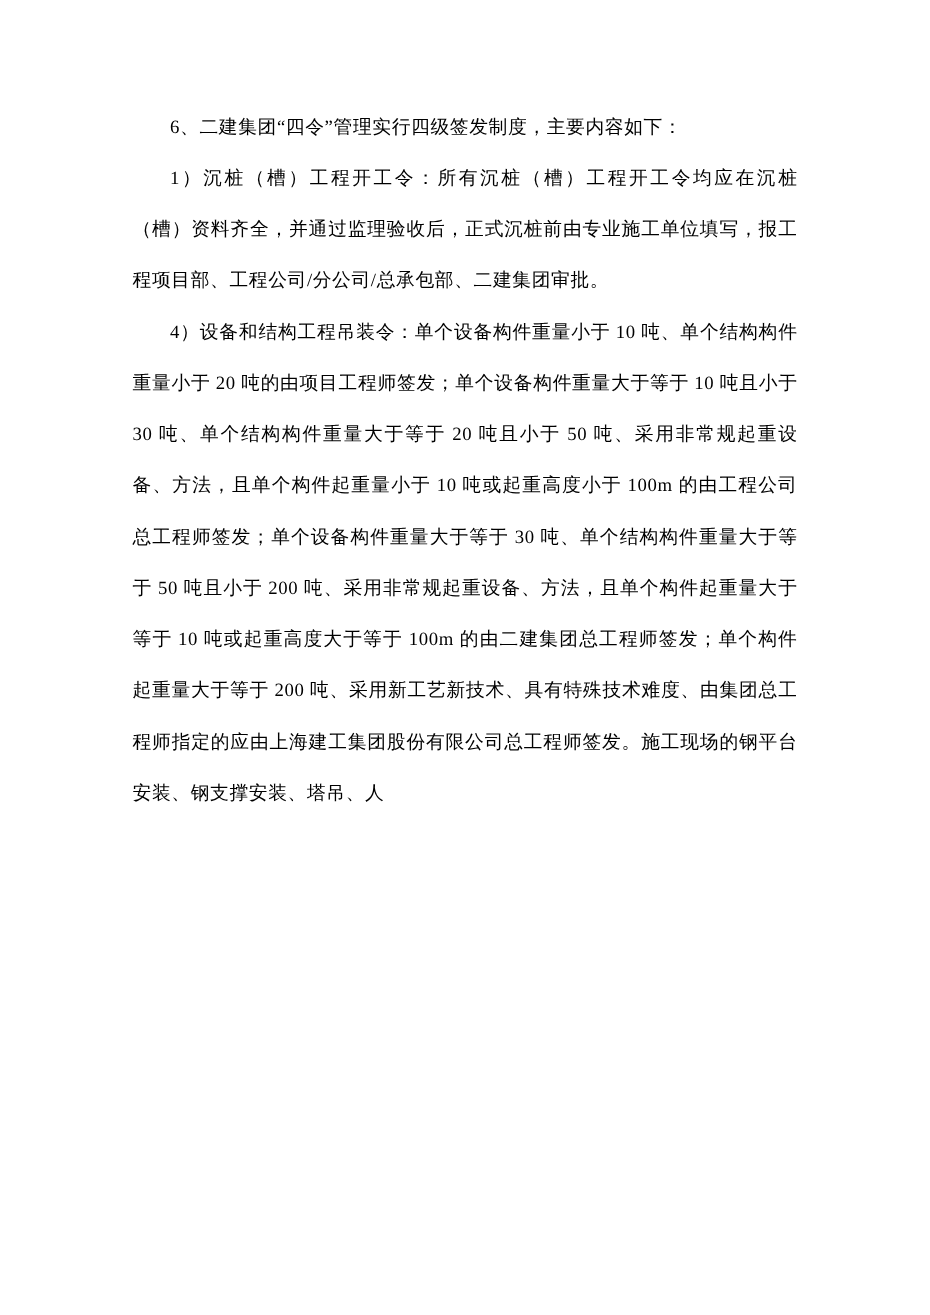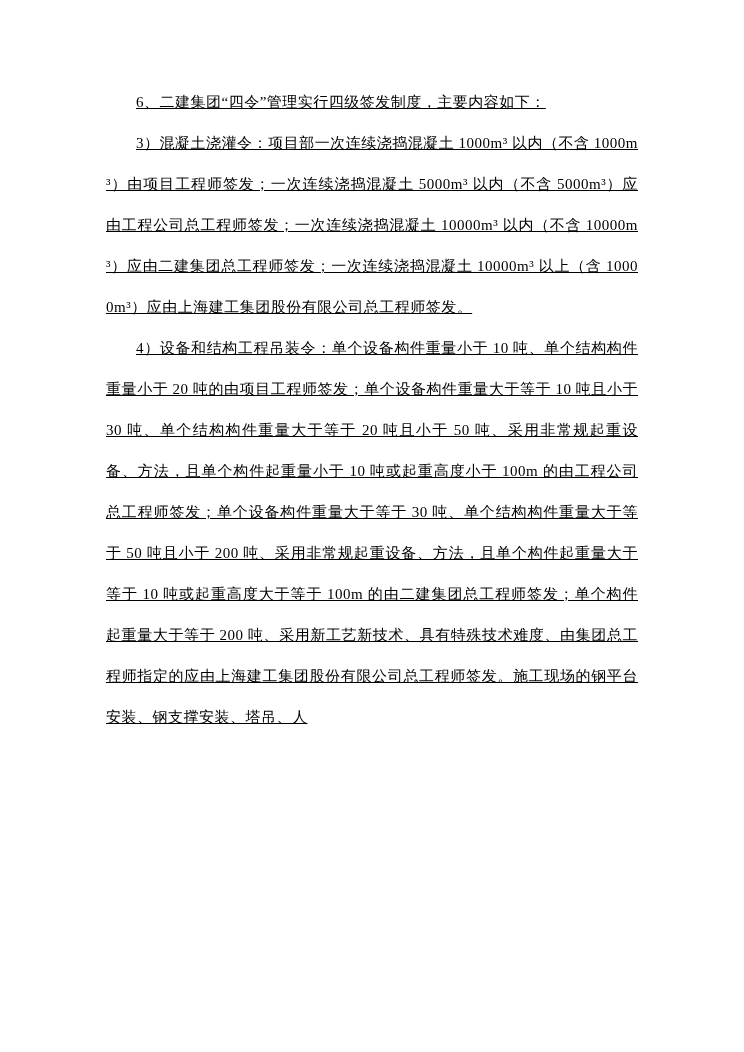--- a/index.html
+++ b/index.html
@@ -20,23 +20,22 @@
     color: #000000;
   }
   .para {
     margin: 0;
     font-size: 15px;
     line-height: 41px;
     text-align: justify;
     text-indent: 2em;
     letter-spacing: 0.5px;
     word-break: break-all;
-    text-decoration: underline;
   }
 </style>
 </head>
 <body>
 
 <div class="page">
   <p class="para">6、二建集团“四令”管理实行四级签发制度，主要内容如下：</p>
-  <p class="para">3）混凝土浇灌令：项目部一次连续浇捣混凝土 1000m³ 以内（不含 1000m³）由项目工程师签发；一次连续浇捣混凝土 5000m³ 以内（不含 5000m³）应由工程公司总工程师签发；一次连续浇捣混凝土 10000m³ 以内（不含 10000m³）应由二建集团总工程师签发；一次连续浇捣混凝土 10000m³ 以上（含 10000m³）应由上海建工集团股份有限公司总工程师签发。</p>
+  <p class="para">1）沉桩（槽）工程开工令：所有沉桩（槽）工程开工令均应在沉桩（槽）资料齐全，并通过监理验收后，正式沉桩前由专业施工单位填写，报工程项目部、工程公司/分公司/总承包部、二建集团审批。</p>
   <p class="para">4）设备和结构工程吊装令：单个设备构件重量小于 10 吨、单个结构构件重量小于 20 吨的由项目工程师签发；单个设备构件重量大于等于 10 吨且小于 30 吨、单个结构构件重量大于等于 20 吨且小于 50 吨、采用非常规起重设备、方法，且单个构件起重量小于 10 吨或起重高度小于 100m 的由工程公司总工程师签发；单个设备构件重量大于等于 30 吨、单个结构构件重量大于等于 50 吨且小于 200 吨、采用非常规起重设备、方法，且单个构件起重量大于等于 10 吨或起重高度大于等于 100m 的由二建集团总工程师签发；单个构件起重量大于等于 200 吨、采用新工艺新技术、具有特殊技术难度、由集团总工程师指定的应由上海建工集团股份有限公司总工程师签发。施工现场的钢平台安装、钢支撑安装、塔吊、人</p>
 </div>
 
 </body></html>

